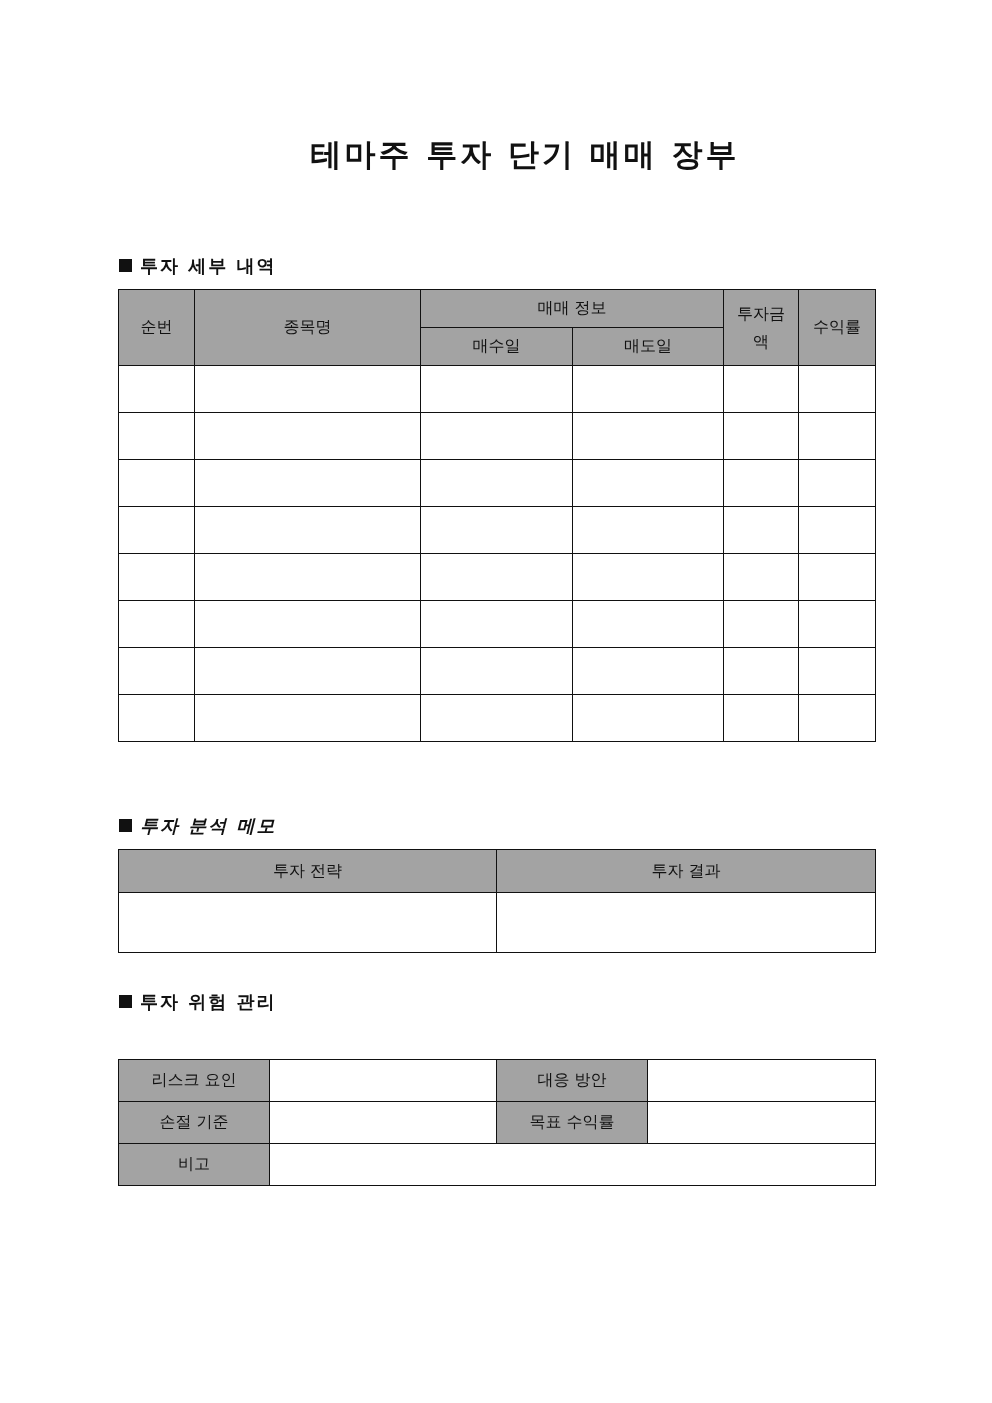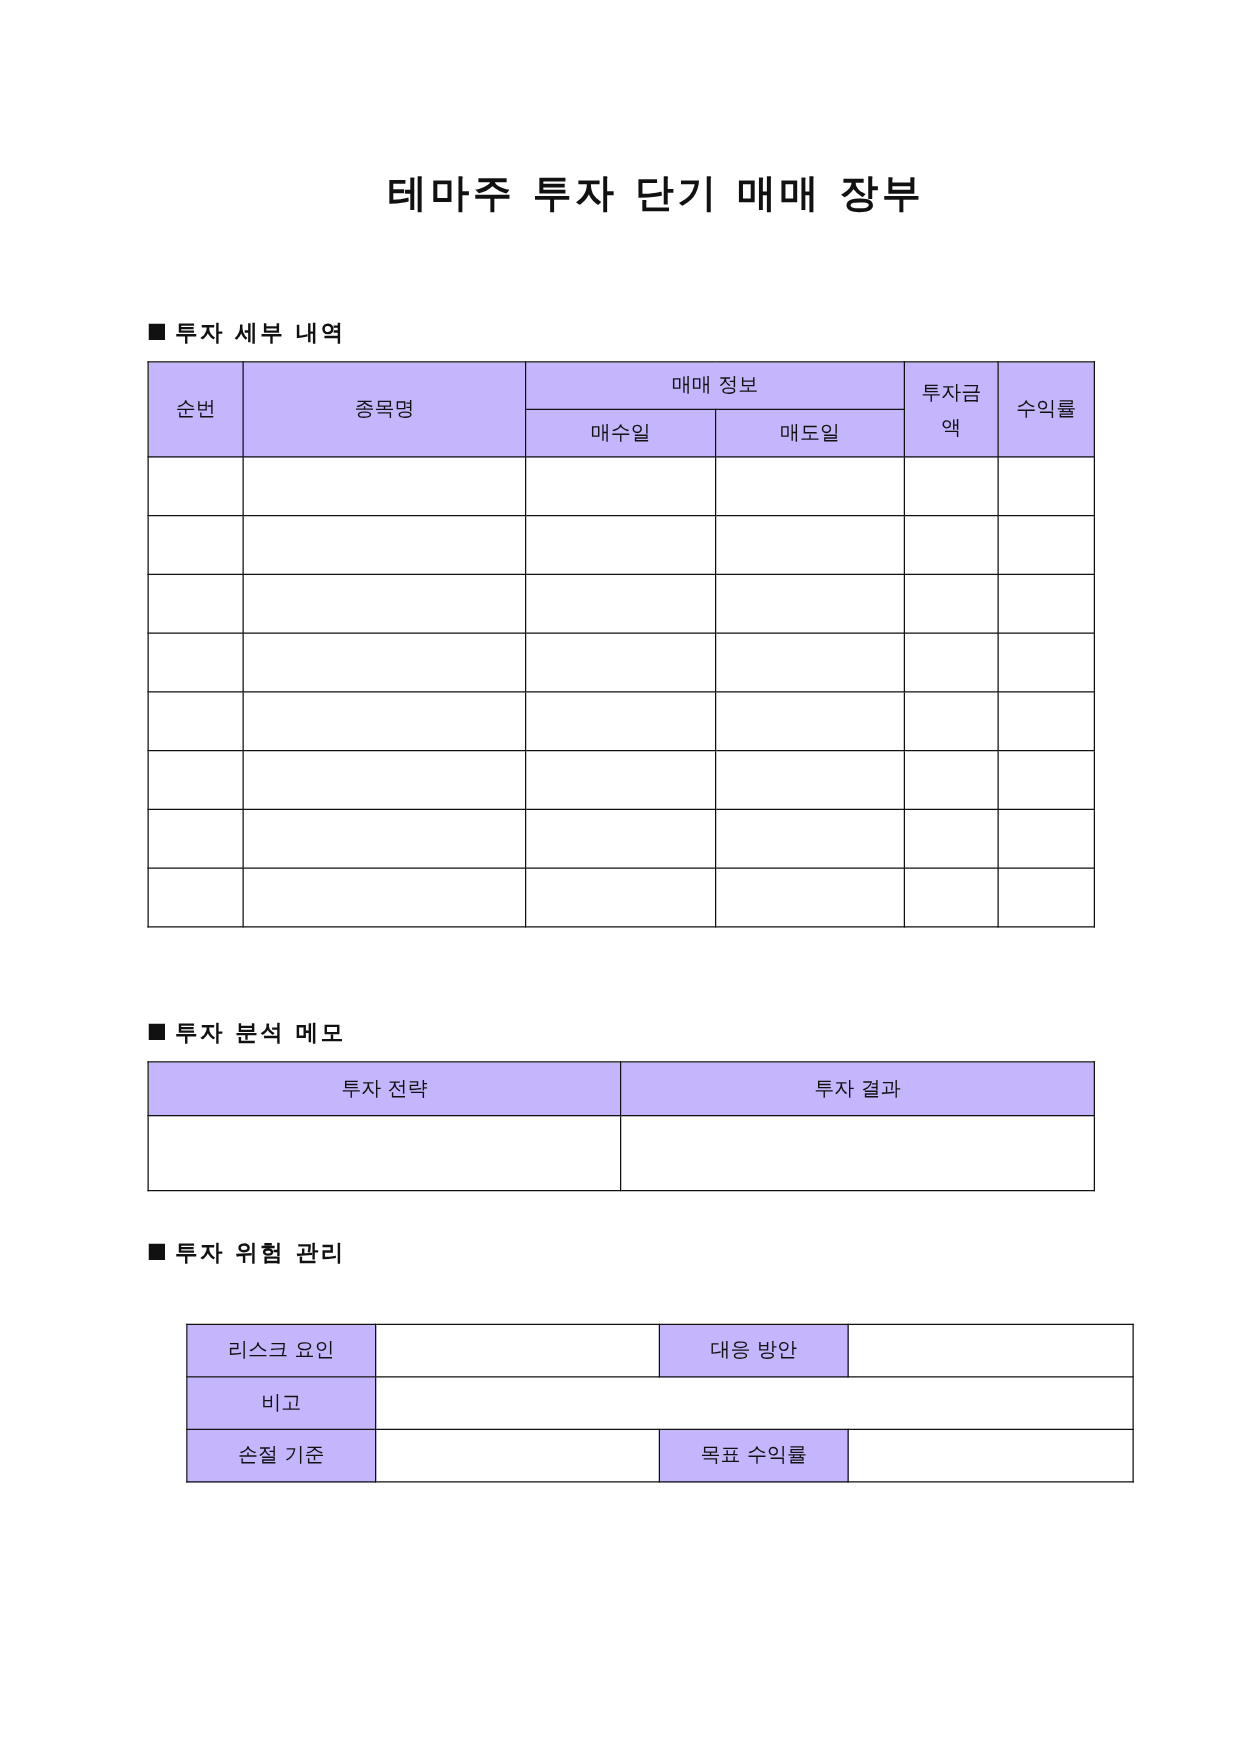--- a/index.html
+++ b/index.html
@@ -2,29 +2,29 @@
 <html><head>
 <meta charset="utf-8">
 <style>
   html, body { margin: 0; padding: 0; background: #ffffff; }
   body { width: 992px; height: 1403px; position: relative; font-family: "DejaVu Sans", "Liberation Sans", sans-serif; color: #111; }
   .title { position: absolute; top: 134px; left: 0; width: 992px; text-align: center; font-size: 31px; font-weight: bold; letter-spacing: 3px; margin-left: 29px; }
   .section-title { position: absolute; left: 119px; font-size: 18px; font-weight: bold; letter-spacing: 2px; }
   .section-title .sq { display: inline-block; width: 13px; height: 13px; background: #111; margin-right: 8px; vertical-align: 0px; }
   table { position: absolute; left: 118px; width: 757px; border-collapse: collapse; table-layout: fixed; }
   td, th { border: 1.5px solid #111; font-weight: normal; font-size: 16px; text-align: center; vertical-align: middle; padding: 0; }
-  .hd { background: #c4b5fd; }
+  .hd { background: #a3a3a3; }
   #t1 { top: 289px; }
   #t1 .h1 td { height: 37px; }
   #t1 .h2 td { height: 37px; }
   #t1 .row td { height: 46px; }
   #t2 { top: 849px; }
   #t2 .h td { height: 42px; }
   #t2 .b td { height: 59px; }
-  #t3 { top: 1059px; margin-left: 31px; }
+  #t3 { top: 1059px; }
   #t3 td { height: 41px; }
 </style>
 </head>
 <body>
 
 <div class="title">테마주 투자 단기 매매 장부</div>
 
 <div class="section-title" style="top:254px;text-align:right;">
   <span class="sq"></span><span>투자 세부 내역</span>
 </div>
@@ -109,21 +109,21 @@
     <td></td>
         <td></td>
         <td></td>
         <td></td>
         <td></td>
         <td></td>
   </tr>
 </tbody>
   </table>
 
-<div class="section-title" style="top:814px;">
+<div class="section-title" style="top:814px;font-style:italic;">
   <span class="sq"></span><span>투자 분석 메모</span>
 </div>
 <table id="t2">
   <colgroup>
       <col style="width:378px">
       <col style="width:379px">
     </colgroup>
   <tbody>
       <tr class="h">
     <td class="hd">투자 전략</td>
@@ -147,23 +147,23 @@
       <col style="width:228px">
     </colgroup>
   <tbody>
       <tr>
     <td class="hd">리스크 요인</td>
     <td></td>
     <td class="hd">대응 방안</td>
     <td></td>
   </tr>
   <tr>
-    <td class="hd">비고</td>
-    <td colspan="3"></td>
-  </tr>
-  <tr>
     <td class="hd">손절 기준</td>
     <td></td>
     <td class="hd">목표 수익률</td>
     <td></td>
   </tr>
+  <tr>
+    <td class="hd">비고</td>
+    <td colspan="3"></td>
+  </tr>
 </tbody>
   </table>
 
 </body></html>

